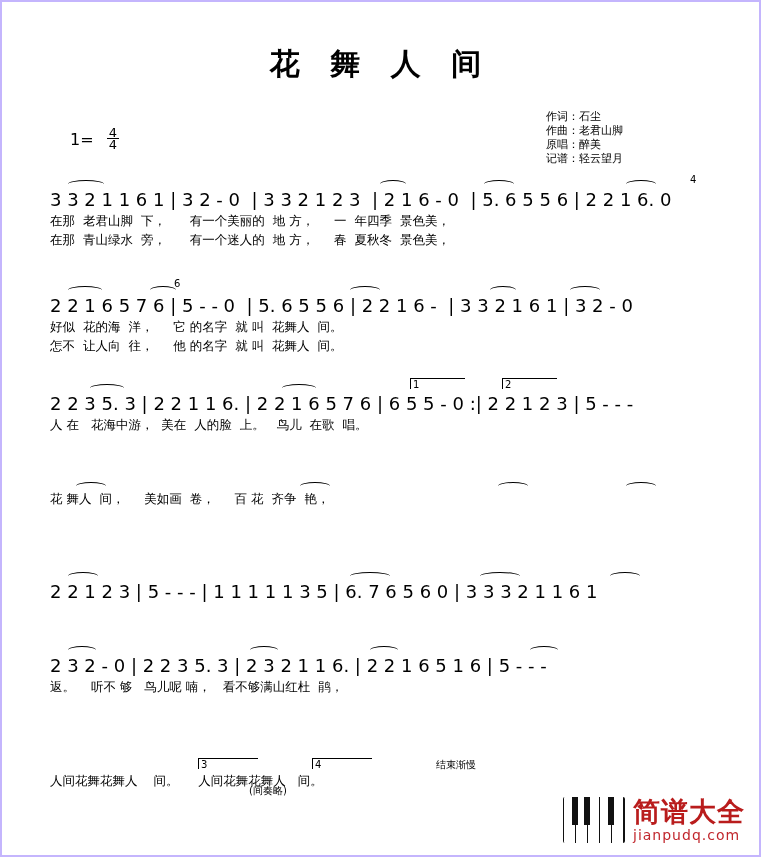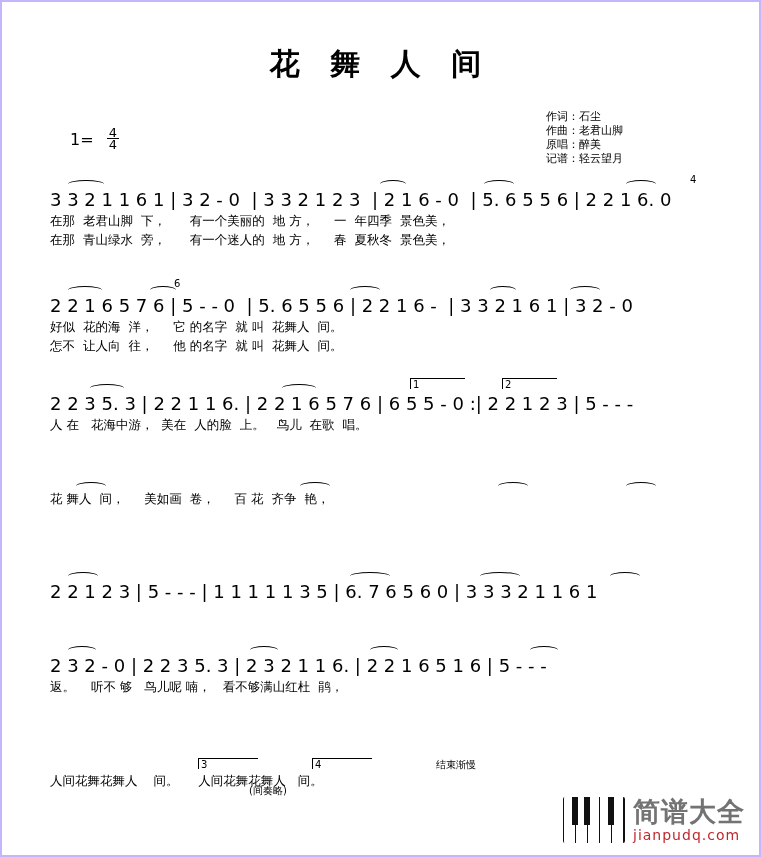--- a/index.html
+++ b/index.html
@@ -117,21 +117,21 @@
     position:relative;
     border-radius:2px;
     margin-right:8px;
     overflow:hidden;
   }
   .keys .w{position:absolute;top:0;width:11px;height:46px;background:#fff;}
   .keys .b{position:absolute;top:0;width:6px;height:28px;background:#111;}
   .logotext{line-height:1;}
   .logotext .cn{
     font-family:"DejaVu Sans", sans-serif;
-    font-weight:bold;font-size:27px;color:#737373;letter-spacing:1px;
+    font-weight:bold;font-size:27px;color:#b91c1c;letter-spacing:1px;
   }
   .logotext .en{
     font-family:"DejaVu Sans", sans-serif;
     font-size:14px;color:#c1272d;letter-spacing:1px;margin-top:3px;
   }
 </style>
 </head>
 <body>
 
 <div class="sheet">

